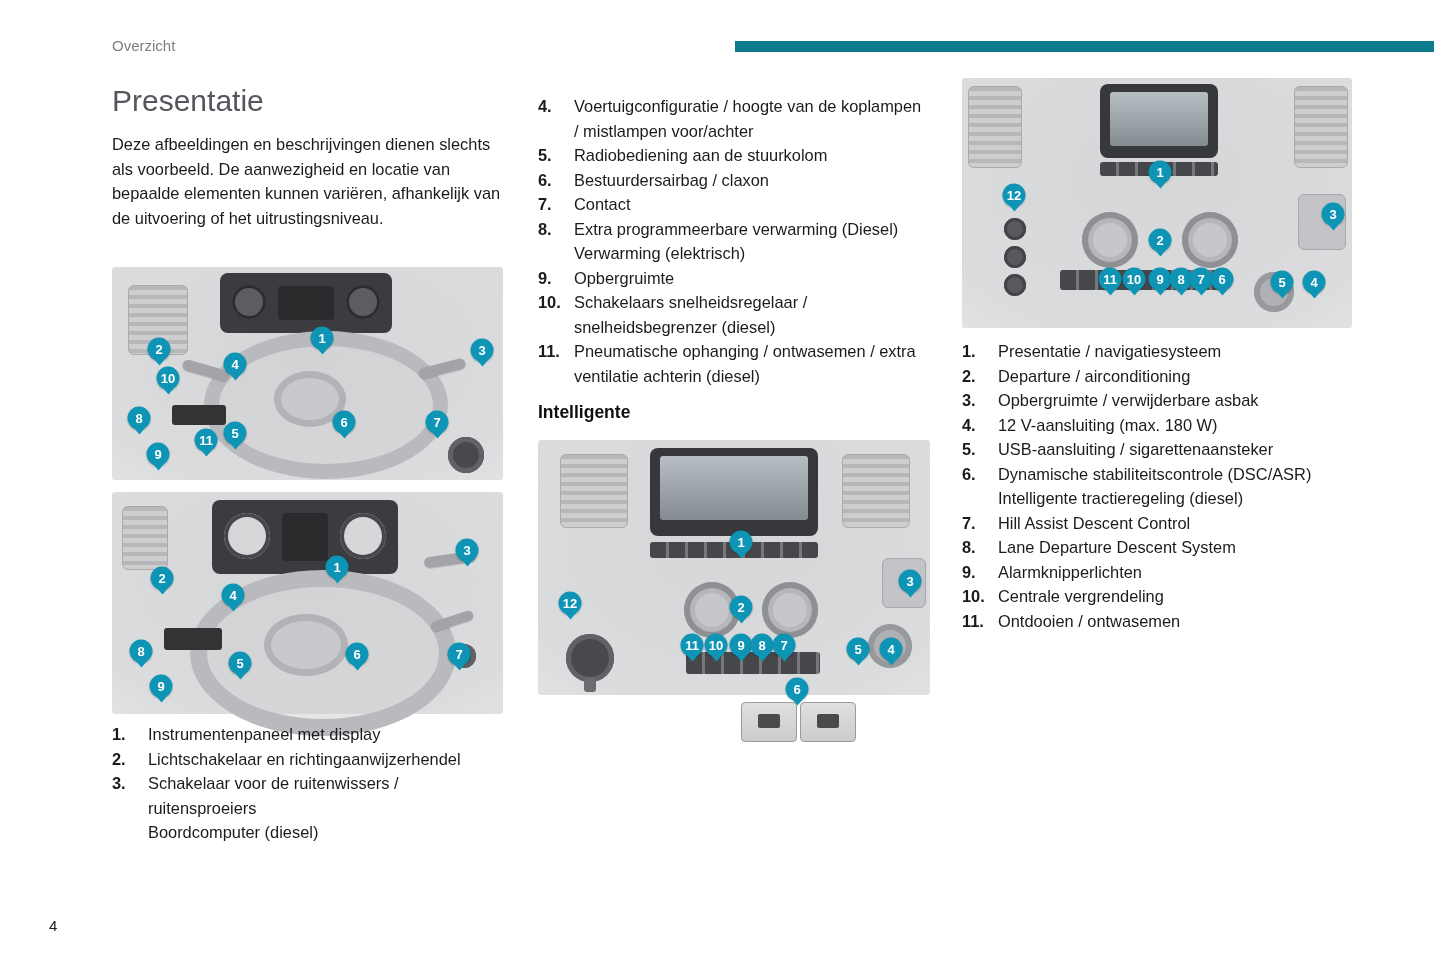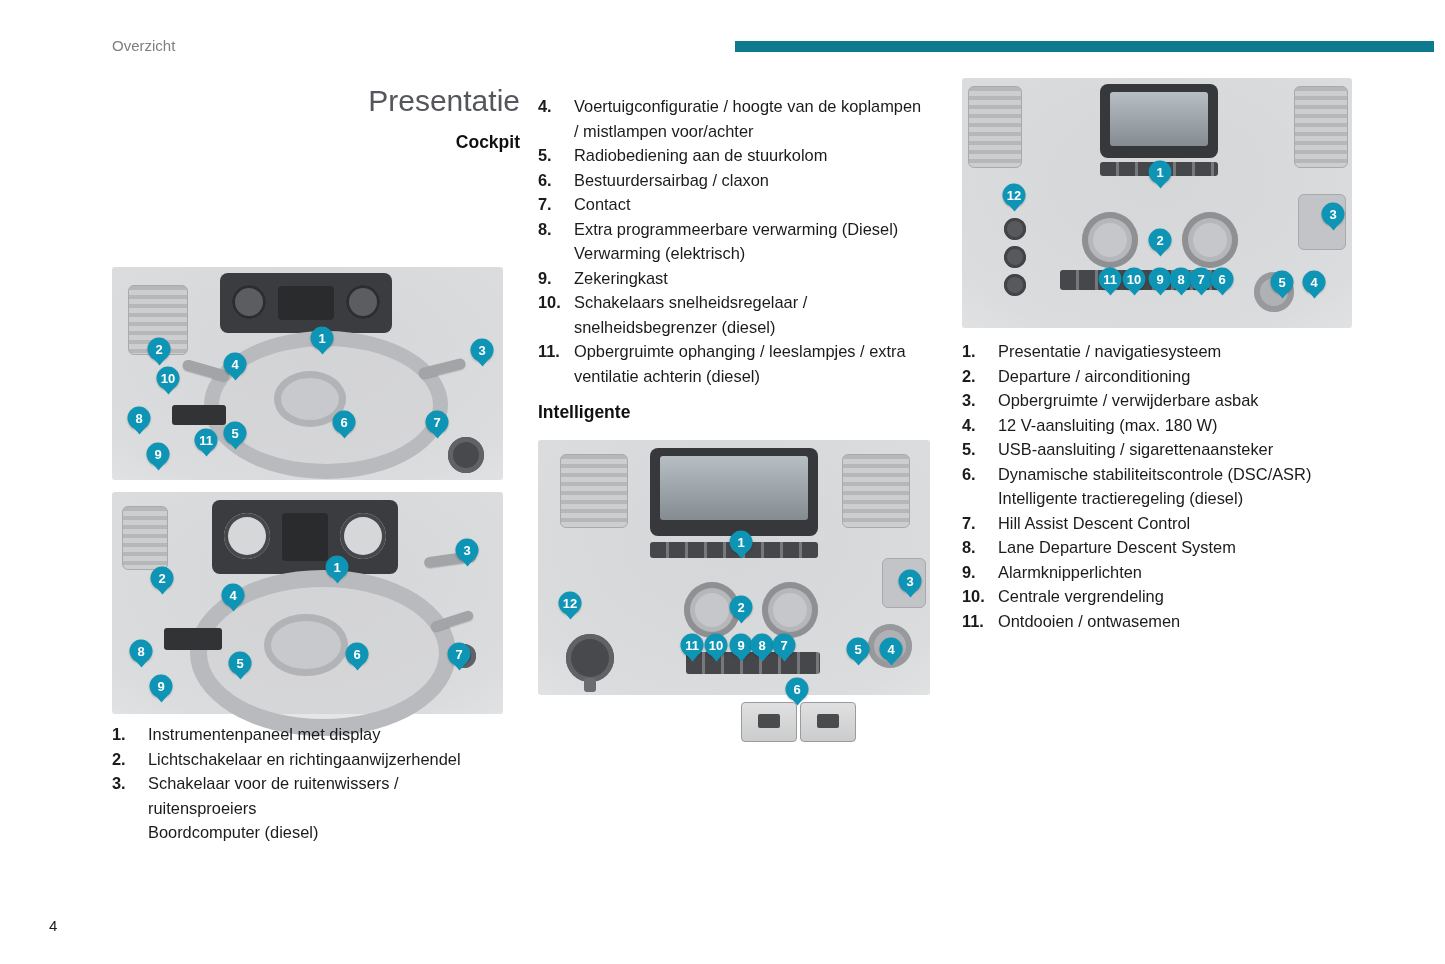--- a/index.html
+++ b/index.html
@@ -4,21 +4,21 @@
 <style>
   html,body{margin:0;padding:0;background:#ffffff;}
   .page{position:relative;width:1445px;height:964px;background:#fff;overflow:hidden;
         font-family:"Liberation Sans", sans-serif;color:var(--body-text,#1b1b1b);}
 
   
   .header-label{position:absolute;left:112px;top:37px;font-size:15px;color:var(--header-color,#7e7f82);}
   .accent-bar{position:absolute;left:735px;top:41px;width:699px;height:11px;background:var(--accent-bar,#0d7a8e);}
 
   
-  .textcol1{position:absolute;left:128px;top:84px;width:392px;text-align:right;}
+  .textcol1{position:absolute;left:112px;top:84px;width:392px;}
   h1.title{font-size:30px;line-height:1.1;font-weight:500;color:var(--title-color,#54565c);margin:0 0 15px;}
   p.intro{font-size:16.4px;line-height:24.5px;margin:0 0 13px;}
   h2.sect{font-size:17.5px;font-weight:700;margin:0;color:#101010;}
   .sect-abs{position:absolute;left:538px;top:402px;}
 
   
   .list{position:absolute;font-size:16.4px;line-height:24.5px;}
   .list1{left:112px;top:722px;width:392px;}
   .list2{left:538px;top:94px;width:396px;}
   .list3{left:962px;top:339px;width:392px;}
@@ -67,21 +67,21 @@
 </head>
 <body>
 
 <div class="page">
 
   <span class="header-label">Overzicht</span>
   <div class="accent-bar"></div>
 
   <div class="textcol1">
     <h1 class="title">Presentatie</h1>
-    <h2 class="sect">Cockpit</h2>
+    <p class="intro">Deze afbeeldingen en beschrijvingen dienen slechts als voorbeeld. De aanwezigheid en locatie van bepaalde elementen kunnen variëren, afhankelijk van de uitvoering of het uitrustingsniveau.</p>
   </div>
 
   <div class="fig" style="left:112px;top:267px;width:391px;height:213px">
     <div class="shape slats" style="left:16px;top:18px;width:58px;height:68px"></div>
     <div class="shape cluster" style="left:108px;top:6px;width:172px;height:60px">
       <div class="gauge" style="left:12px;top:12px"></div>
       <div class="gauge" style="right:12px;top:12px"></div>
       <div class="cluster-mid"></div>
     </div>
     <div class="shape rim" style="left:92px;top:64px;width:214px;height:118px"></div>
@@ -171,32 +171,32 @@
       </div>
 
       <div class="li">
         <span class="num">8.</span>
         <span class="txt">Extra programmeerbare verwarming (Diesel)
 Verwarming (elektrisch)</span>
       </div>
 
       <div class="li">
         <span class="num">9.</span>
-        <span class="txt">Zekeringkast</span>
+        <span class="txt">Opbergruimte</span>
       </div>
 
       <div class="li">
         <span class="num">10.</span>
         <span class="txt">Schakelaars snelheidsregelaar /
 snelheidsbegrenzer (diesel)</span>
       </div>
 
       <div class="li">
         <span class="num">11.</span>
-        <span class="txt">Opbergruimte ophanging / leeslampjes / extra
+        <span class="txt">Pneumatische ophanging / ontwasemen / extra
 ventilatie achterin (diesel)</span>
       </div>
     </div>
 
   <h2 class="sect sect-abs">Intelligente</h2>
 
   <div class="fig" style="left:538px;top:440px;width:392px;height:255px">
     <div class="shape slats" style="left:22px;top:14px;width:66px;height:72px"></div>
     <div class="shape slats" style="left:304px;top:14px;width:66px;height:72px"></div>
     <div class="shape screen" style="left:112px;top:8px;width:168px;height:88px">

